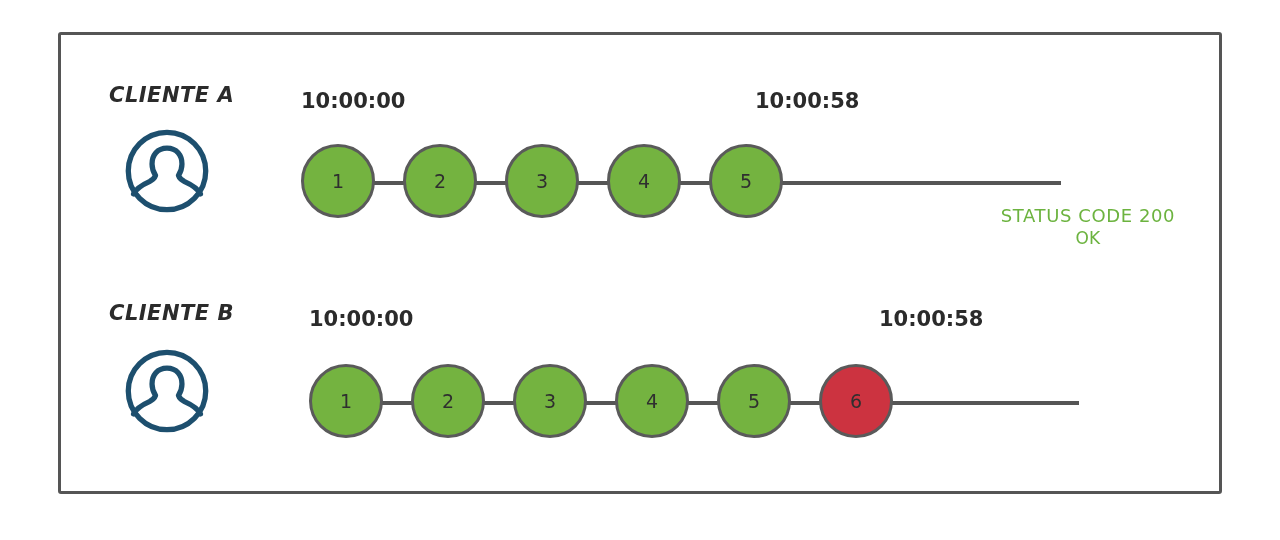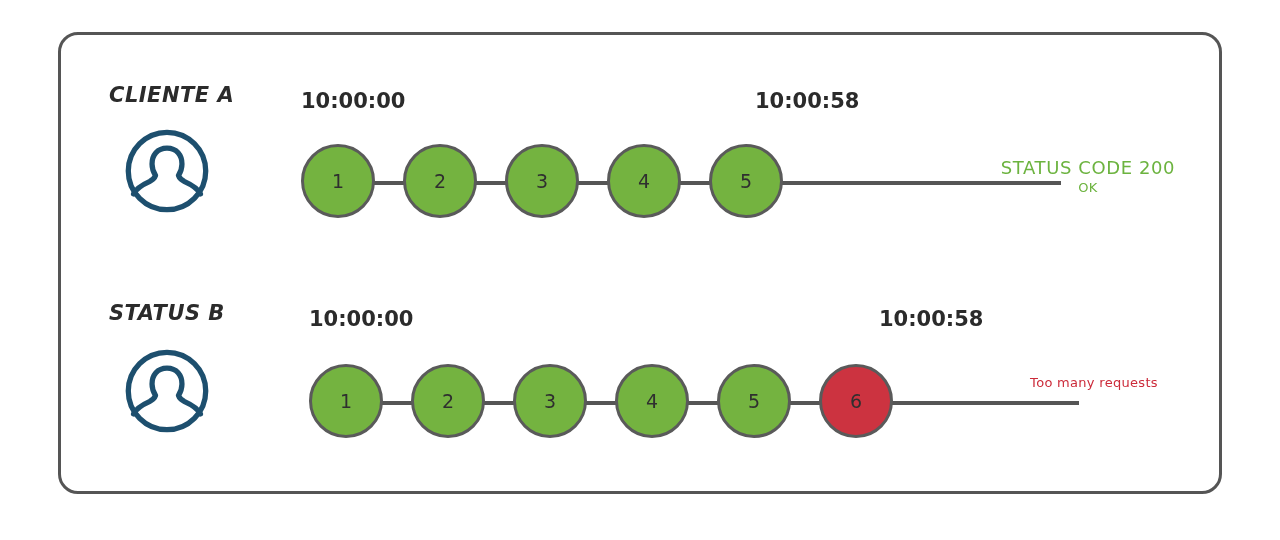--- a/index.html
+++ b/index.html
@@ -16,21 +16,21 @@
   }
 
   #frame {
     position: absolute;
     left: 58px;
     top: 32px;
     width: 1164px;
     height: 462px;
     box-sizing: border-box;
     border: 3px solid #555555;
-    border-radius: 20px;
+    border-radius: 3px;
     background: #ffffff;
   }
 
   .row {
     position: absolute;
     left: 0;
     top: 0;
     width: 100%;
     height: 1px;
   }
@@ -97,24 +97,25 @@
     position: absolute;
     text-align: center;
     white-space: nowrap;
     font-family: "DejaVu Sans", sans-serif;
     line-height: 1.25;
   }
   .status .line1 {
     display: block;
     font-size: 18px;
     letter-spacing: 0.6px;
+    margin-top: 48px;
   }
   .status .line2 {
     display: block;
-    font-size: 13px;
+    font-size: 17px;
     letter-spacing: 0.3px;
   }
   .status.ok  { color: #6cb33f; }
   .status.err { color: #cc2b3a; }
 </style>
 </head>
 <body>
 
 <div id="frame">
 
@@ -147,21 +148,21 @@
     </div>
 
     <div class="status ok" style="left:912px; top:122px; width:230px;">
       <span class="line1">STATUS CODE 200</span>
       <span class="line2">OK</span>
     </div>
   </div>
 
   <div class="row">
 
-    <div class="client-label" style="left:48px; top:266px;">STATUS B</div>
+    <div class="client-label" style="left:48px; top:266px;">CLIENTE B</div>
 
     <div class="avatar" style="left:62px; top:312px;">
       <svg viewBox="0 0 100 100" aria-hidden="true">
         <circle cx="50" cy="50" r="44" fill="none" stroke="#1d4f6e" stroke-width="6"></circle>
         <path d="M50 24 c-11 0 -17 8 -17 18 c0 6 2 10 4 13 c-1 3 -3 5 -7 7
                  c-9 4 -15 8 -18 14
                  M50 24 c11 0 17 8 17 18 c0 6 -2 10 -4 13 c1 3 3 5 7 7
                  c9 4 15 8 18 14" fill="none" stroke="#1d4f6e" stroke-width="6" stroke-linecap="round" stroke-linejoin="round"></path>
       </svg>
     </div>
@@ -175,17 +176,16 @@
 
       <div class="node ok" style="left:0px;">1</div>
       <div class="node ok" style="left:102px;">2</div>
       <div class="node ok" style="left:204px;">3</div>
       <div class="node ok" style="left:306px;">4</div>
       <div class="node ok" style="left:408px;">5</div>
       <div class="node err" style="left:510px;">6</div>
     </div>
 
     <div class="status err" style="left:908px; top:340px; width:250px;">
-      <span class="line2">Too many requests</span>
     </div>
   </div>
 
 </div>
 
 </body></html>

